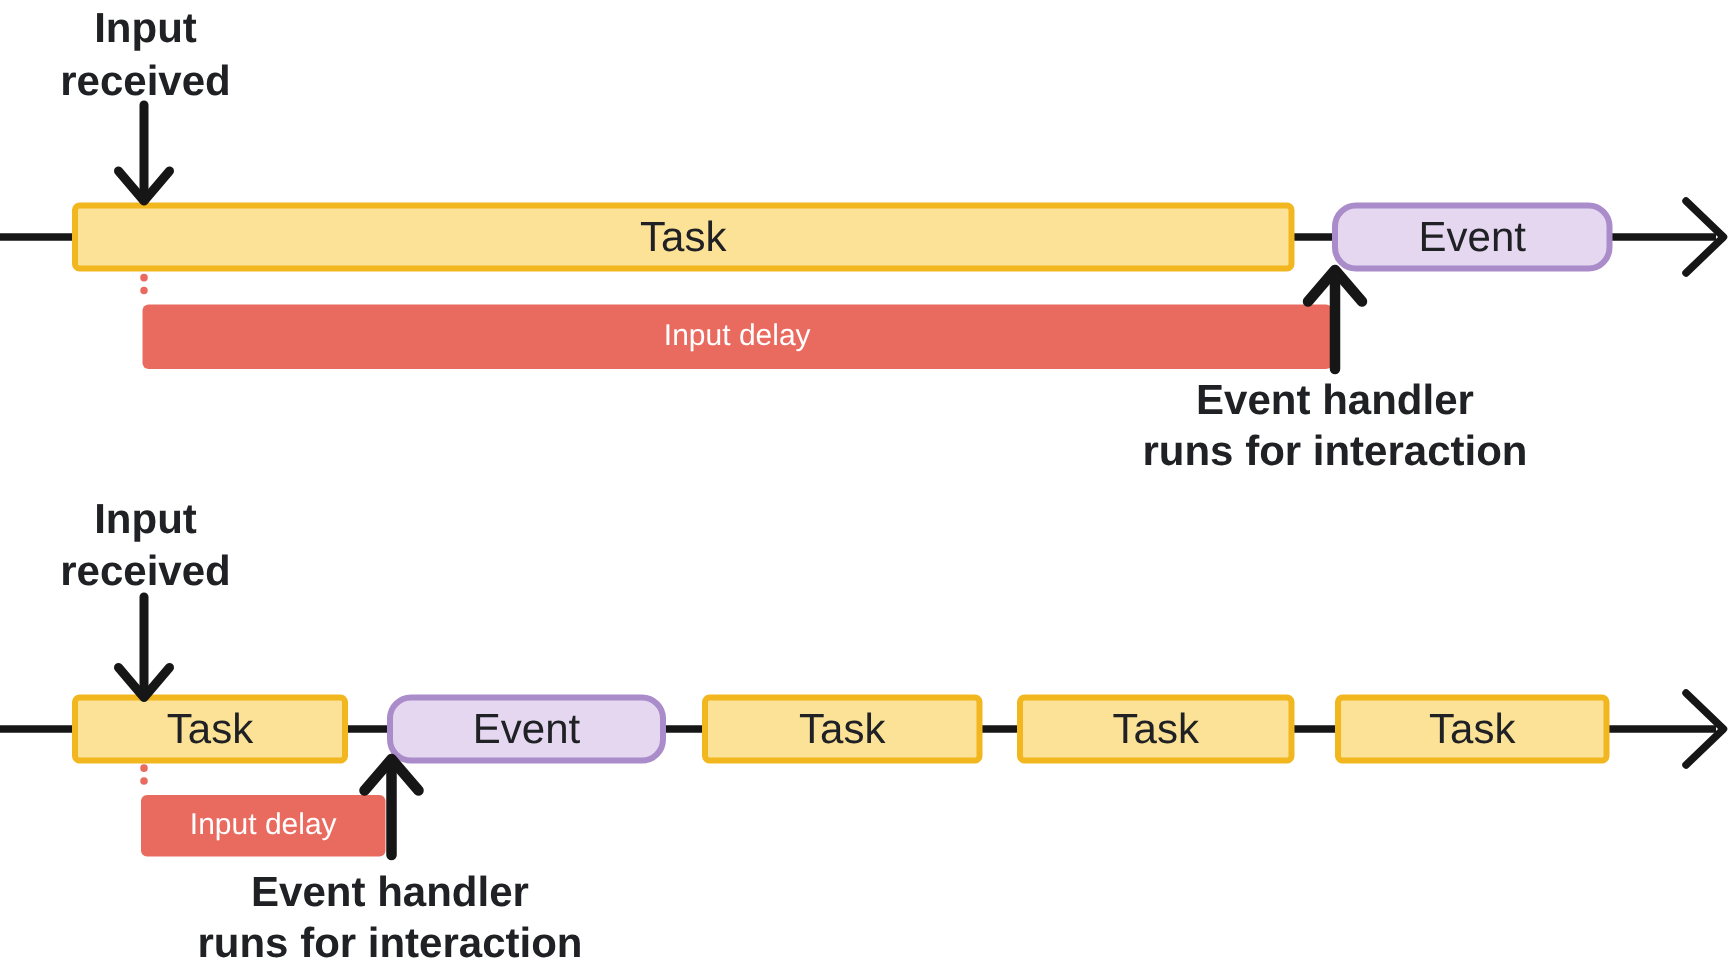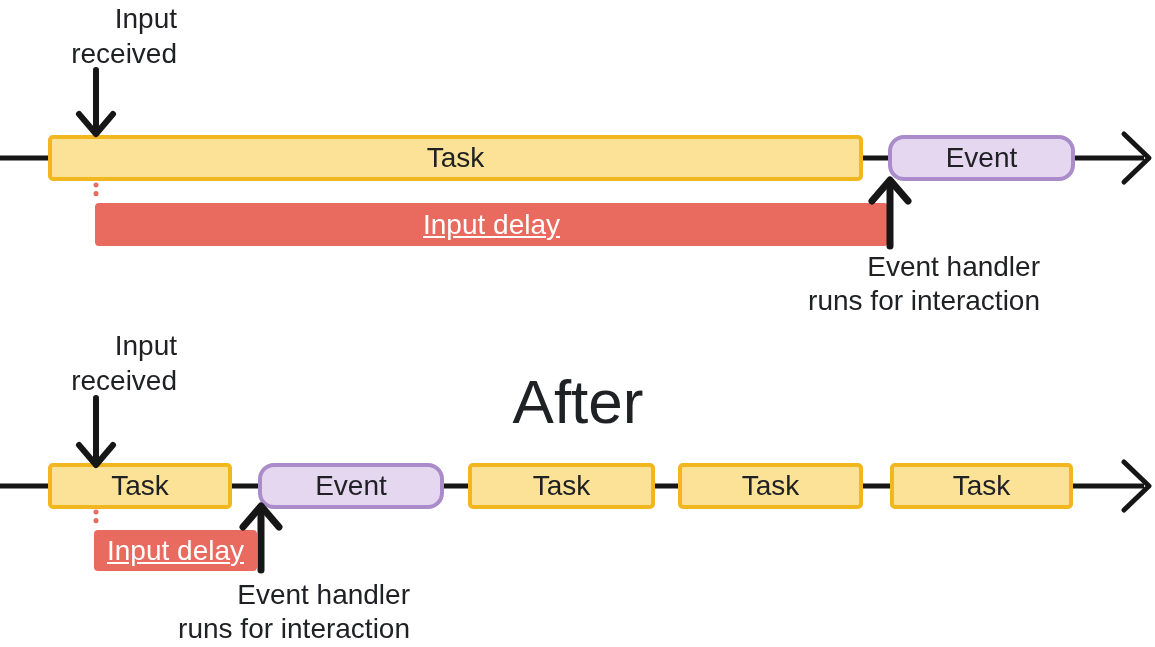--- a/index.html
+++ b/index.html
@@ -43,23 +43,22 @@
     background:var(--event-fill);
     border:4px solid var(--event-border);
     border-radius:16px;
   }
   .delay{
     position:absolute;
     background:var(--delay-fill);
     border-radius:4px;
     display:flex;align-items:center;justify-content:center;
     color:var(--delay-text);
-    font-size:28px;
+    font-size:20px;
     z-index:2;
-    text-decoration:underline;
   }
 
   
   .b-task{left:48px;top:135px;width:815px;}
   .b-event{left:888px;top:135px;width:187px;}
   .b-delay{left:95px;top:203px;width:793px;height:43px;}
 
   
   .a-task1{left:48px;top:463px;width:184px;}
   .a-event{left:258px;top:463px;width:186px;}
@@ -75,24 +74,25 @@
     font-size:62px;
     line-height:1;
     letter-spacing:0;
     z-index:4;
   }
   .b-title{left:380px;top:42px;}
   .a-title{left:378px;top:371px;}
 
   .note{
     position:absolute;
-    text-align:right;
+    text-align:center;
     font-size:28px;
     line-height:35px;
     z-index:4;
+    font-weight:bold;
   }
   .b-input{left:17px;top:1px;width:160px;}
   .a-input{left:17px;top:328px;width:160px;}
   .b-handler{left:740px;top:250px;width:300px;line-height:34px;}
   .a-handler{left:110px;top:578px;width:300px;line-height:34px;}
 
   svg .ln{stroke:var(--line);fill:none;}
   svg .dot{stroke:var(--delay-fill);fill:none;}
 </style>
 </head>
@@ -154,21 +154,20 @@
       <line class="ln" x1="96" y1="398" x2="96" y2="461" stroke-width="6" stroke-linecap="round"></line>
       <polyline class="ln" points="79,445 96,465 113,445" stroke-width="6" stroke-linecap="round" stroke-linejoin="round"></polyline>
     </g>
     <line class="dot" x1="96" y1="512" x2="96" y2="529" stroke-width="5" stroke-dasharray="0.1 8.5" stroke-linecap="round"></line>
     <g>
       <line class="ln" x1="261" y1="570" x2="261" y2="509" stroke-width="7" stroke-linecap="round"></line>
       <polyline class="ln" points="243,527 261,506 279,527" stroke-width="7" stroke-linecap="round" stroke-linejoin="round"></polyline>
     </g>
   </svg>
 
-  <div class="title a-title">After</div>
 
   <div class="note b-input">
     <div>Input</div>
     <div>received</div>
   </div>
 
   <div class="note b-handler">
     <div>Event handler</div>
     <div>runs for interaction</div>
   </div>

